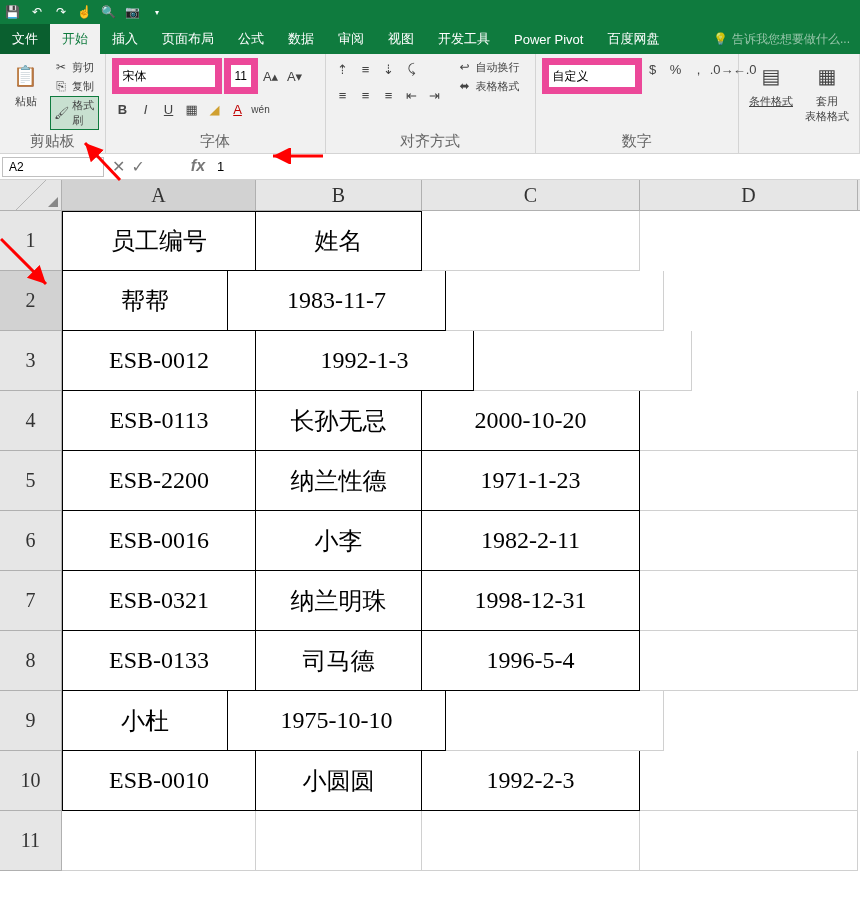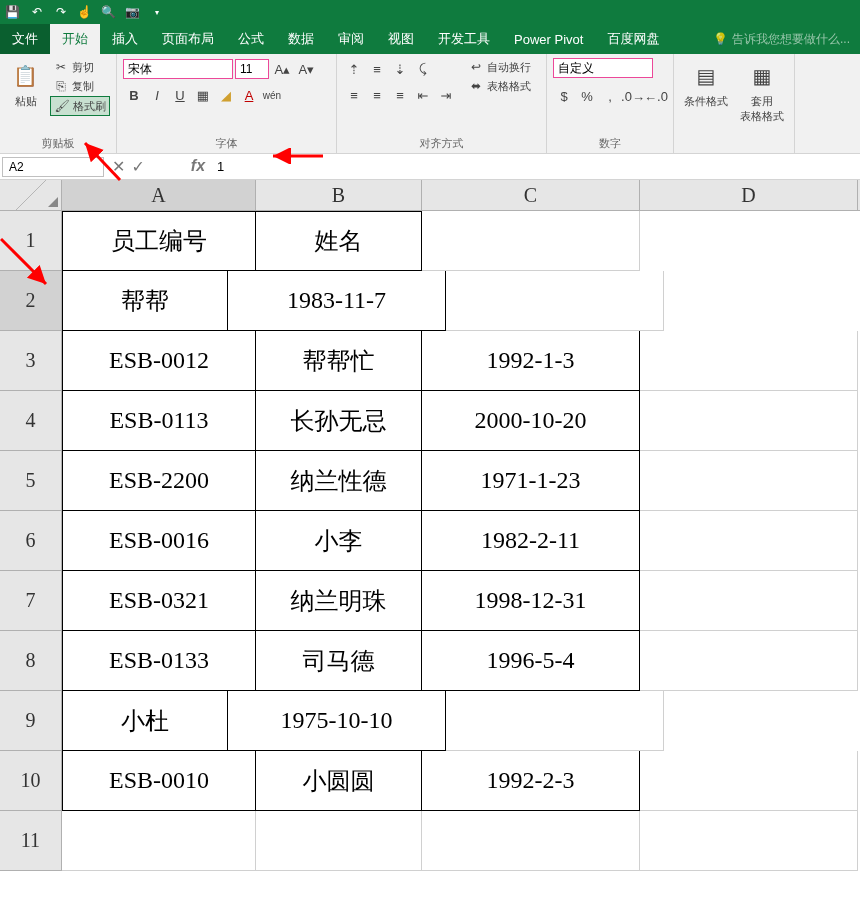--- a/index.html
+++ b/index.html
@@ -13,31 +13,31 @@
 
 .tabs { background: #0f7b3e; height: 30px; display: flex; align-items: stretch; color: #fff; font-size: 13px; }
 .tab { padding: 15px 12px; cursor: pointer; display: flex; align-items: center; }
 .tab.active { background: #f1f1f1; color: #0f7b3e; }
 .tell-me { margin-left: auto; color: #b8d8c4; opacity: .8; display: flex; align-items: center; gap: 4px; padding: 0 10px; font-size: 12px; }
 
 
 .ribbon { background: #f1f1f1; border-bottom: 1px solid #d4d4d4; height: 100px; display: flex; align-items: stretch; }
 .group { border-right: 1px solid #d4d4d4; padding: 4px 6px 2px 6px; display: flex; flex-direction: column; }
 .group-body { flex: 1; display: flex; align-items: flex-start; gap: 4px; }
-.group-label { text-align: center; font-size: 11px; color: #666; padding-top: 2px; }
+.group-label { text-align: center; font-size: 15px; color: #666; padding-top: 2px; }
 
 .big-btn { display: flex; flex-direction: column; align-items: center; gap: 2px; padding: 2px 4px; cursor: pointer; font-size: 11px; color: #444; }
 .big-icon { width: 32px; height: 32px; display: flex; align-items: center; justify-content: center; font-size: 20px; }
 .mini-col { display: flex; flex-direction: column; gap: 1px; }
 .mini-btn { display: flex; align-items: center; gap: 3px; padding: 1px 3px; font-size: 11px; color: #444; cursor: pointer; }
 .mini-btn.selected { background: #c8e0d0; border: 1px solid #0f7b3e; }
 .mini-icon { width: 16px; height: 16px; display: inline-flex; align-items: center; justify-content: center; font-size: 12px; }
 
 .font-row { display: flex; align-items: center; gap: 2px; }
-.font-select { border: 1px solid #ec4899; background: #fff; font-size: 12px; padding: 1px 4px; height: 20px; }
+.font-select { border: 7px solid #ec4899; background: #fff; font-size: 12px; padding: 1px 4px; height: 36px; }
 .fmt-btn { width: 22px; height: 22px; border: 1px solid transparent; display: inline-flex; align-items: center; justify-content: center; font-size: 13px; color: #444; cursor: pointer; }
 .fmt-row { display:flex; gap:1px; align-items:center; }
 
 
 .fxbar { display: flex; align-items: center; border-bottom: 1px solid #d4d4d4; height: 26px; background: #fff; }
 .namebox { width: 102px; border: 1px solid #c0c0c0; margin: 2px; font-size: 12px; padding: 2px 6px; background: #fff; }
 .fx-btns { display:flex; gap:6px; padding:0 6px; color:#777; }
 .fx-sym { font-style: italic; font-weight: bold; margin-left: 40px;}
 .fx-input { flex:1; border:none; outline:none; font-size:13px; padding:2px 6px; }
 
@@ -179,38 +179,38 @@
         <div class="mini-btn">
           <span class="mini-icon">⬌</span>
           <span>表格格式</span>
         </div>
       </div>
     </div>
     <div class="group-label">对齐方式</div>
   </div>
 
   <div class="group" style="min-width:120px;">
-    <div class="group-body" style="flex-direction:column; gap:7px;">
+    <div class="group-body" style="flex-direction:row; gap:0;">
       <input class="font-select" style="width: 100px;" value="自定义">
       <div class="fmt-row">
         <span class="fmt-btn">$</span>
         <span class="fmt-btn">%</span>
         <span class="fmt-btn">,</span>
         <span class="fmt-btn">.0→</span>
         <span class="fmt-btn">←.0</span>
       </div>
     </div>
     <div class="group-label">数字</div>
   </div>
 
   <div class="group">
     <div class="group-body">
       <div class="big-btn">
         <div class="big-icon">▤</div>
-        <span style="white-space:nowrap;">条件格式</span>
+        <span style="white-space:nowrap;text-decoration:underline;">条件格式</span>
       </div>
       <div class="big-btn">
         <div class="big-icon">▦</div>
         <span style="white-space:pre; text-align:center;">套用
 表格格式</span>
       </div>
     </div>
   </div>
 </div>
 
@@ -242,21 +242,20 @@
       </div>
       <div class="row">
         <div class="rh sel">2</div>
         <div class="cell b bordered">帮帮</div>
         <div class="cell c bordered">1983-11-7</div>
         <div class="cell d"></div>
       </div>
       <div class="row">
         <div class="rh">3</div>
         <div class="cell a bordered">ESB-0012</div>
-        <div class="cell b bordered">帮帮忙</div>
         <div class="cell c bordered">1992-1-3</div>
         <div class="cell d"></div>
       </div>
       <div class="row">
         <div class="rh">4</div>
         <div class="cell a bordered">ESB-0113</div>
         <div class="cell b bordered">长孙无忌</div>
         <div class="cell c bordered">2000-10-20</div>
         <div class="cell d"></div>
       </div>

